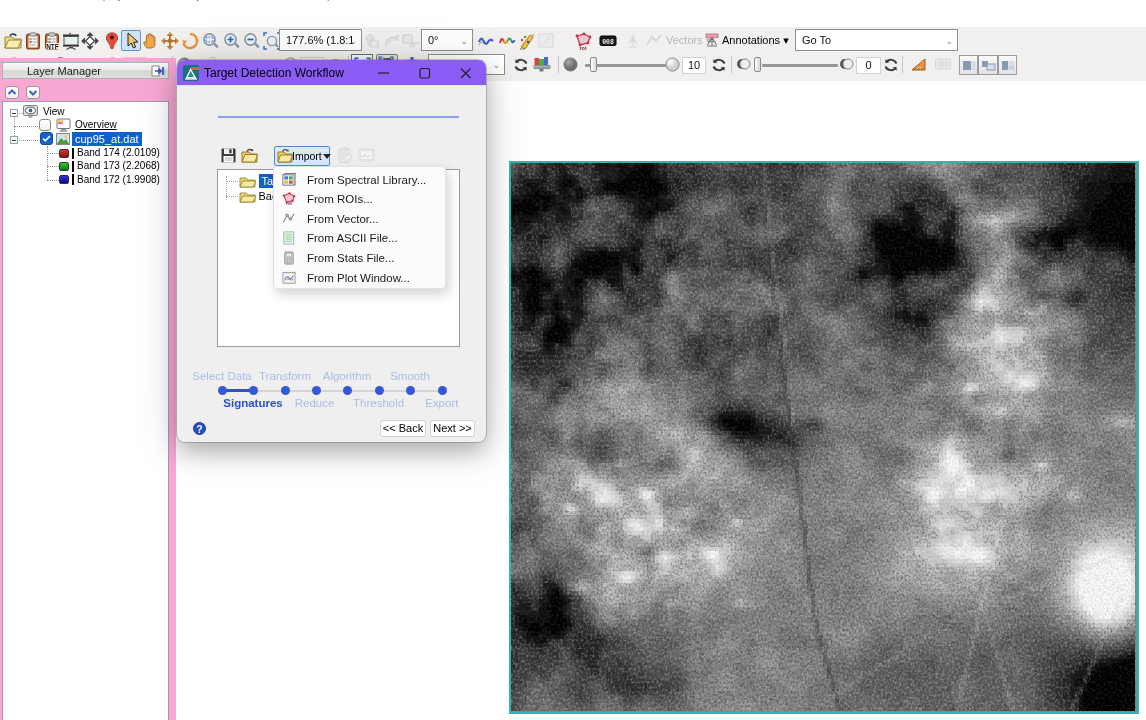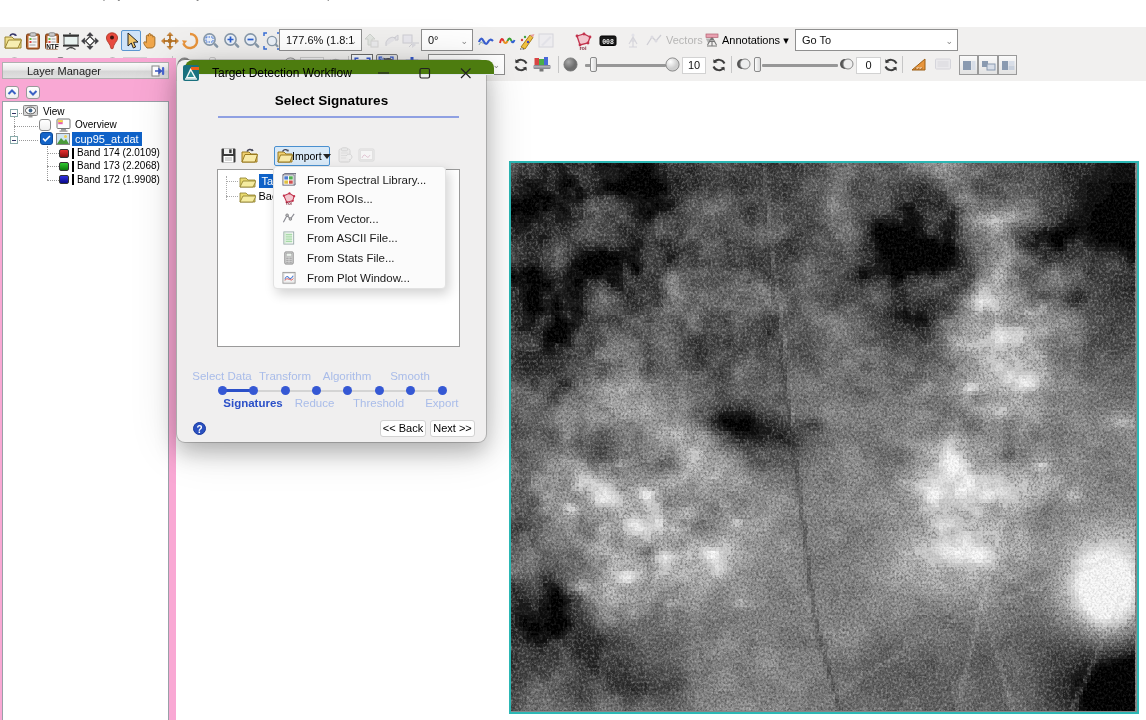--- a/index.html
+++ b/index.html
@@ -31,21 +31,21 @@
      border:1px solid #999; border-radius:3px; }
   #lmtree { position:absolute; left:2px; top:43px; width:167px; height:620px; background:#fff;
      border:1px solid #9aa0a8; }
   .trow { position:absolute; font-size:10px; color:#000; white-space:nowrap; }
   
   #imgview { left:509px; top:161px; width:630px; height:553px; border:2px solid #2cb7b4;
      overflow:hidden; background:#888; }
   
   #dlg { left:177px; top:60px; width:309px; height:382px; background:#f0efef;
      border-radius:8px; box-shadow:0 10px 22px rgba(0,0,0,.25), 0 4px 50px rgba(0,0,0,.14), 0 0 0 1px rgba(120,120,120,.35); }
-  #dlgtitle { position:absolute; left:8px; top:0; width:100%; height:15px; background:#4d7c0f;
+  #dlgtitle { position:absolute; left:0; top:0; width:100%; height:26px; background:#8b5cf6;
      border-radius:8px 8px 0 0; border-bottom:1px solid #e0e6ee; }
   #dlgtitle .t { position:absolute; left:27px; top:6px; font-size:12px; color:#000; }
   .capbtn { position:absolute; top:0; width:41px; height:26px; color:#1a1a1a;
      text-align:center; }
   #dlghead { position:absolute; left:0; top:33px; width:100%; text-align:center;
      font-size:13.5px; font-weight:bold; color:#000; }
   #dlgline { position:absolute; left:41px; top:56px; width:241px; height:2px; background:#8fa0e2; }
   .stepLbl { position:absolute; font-size:11.5px; color:#a9bce9; white-space:nowrap; }
   .stepLblB { position:absolute; font-size:11.5px; font-weight:bold; color:#2b50c8; white-space:nowrap; }
   .dot { position:absolute; width:9px; height:9px; border-radius:50%; background:#3558d4; }
@@ -464,21 +464,21 @@
         </svg>
         <div class="trow" style="left:40px;top:4px;">View</div>
         <div class="abs" style="left:36px;top:17px;width:12px;height:12px;background:linear-gradient(#fff,#eee);border:1.4px solid #888;border-radius:3px"></div>
         <svg class="ti" style="left:53px;top:16px;width:15px;height:14px" viewBox="0 0 15 14">
           <rect x="1" y="1" width="13" height="9.5" rx="1" fill="#fdfdfd" stroke="#777"></rect>
           <rect x="2.2" y="2.2" width="4.5" height="4" fill="#e860b0"></rect>
           <rect x="2.2" y="2.2" width="4.5" height="2" fill="#f0e040"></rect>
           <rect x="5" y="11" width="5" height="1.6" fill="#999"></rect>
           <rect x="3.5" y="12.6" width="8" height="1" fill="#777"></rect>
         </svg>
-        <div class="trow" style="left:72px;top:17px;">Overview</div>
+        <div class="trow" style="left:72px;top:17px;text-decoration:underline;">Overview</div>
         <div class="abs" style="left:37px;top:30px;width:13px;height:13px;background:#1464c8;border:1px solid #0a4a9a;border-radius:3px">
           <svg width="11" height="11" viewBox="0 0 11 11">
             <path d="M2 5.5l2.2 2.3L9 3" stroke="#fff" stroke-width="1.6" fill="none"></path>
           </svg>
         </div>
         <svg class="ti" style="left:53px;top:31px;width:14px;height:12px" viewBox="0 0 14 12">
           <rect x="0.5" y="0.5" width="13" height="11" fill="#cfe4f4" stroke="#888"></rect>
           <path d="M1 11 L5 5l3 3 2-2 3 5z" fill="#4a9a3a"></path>
           <circle cx="9.5" cy="3.5" r="1.5" fill="#f0d050"></circle>
         </svg>
@@ -564,21 +564,20 @@
   <div class="capbtn" style="right:41px;">
         <svg width="41" height="26">
           <rect x="16" y="8.5" width="9.5" height="9.5" rx="1.5" fill="none" stroke="#222" stroke-width="1.2"></rect>
         </svg>
       </div>
   <div class="capbtn" style="right:0;border-radius:0 8px 0 0;">
         <svg width="41" height="26">
           <path d="M16 8.5 L25.5 18 M25.5 8.5 L16 18" stroke="#222" stroke-width="1.2"></path>
         </svg>
       </div>
-  <div id="dlghead">Select Signatures</div>
   <div id="dlgline"></div>
 <svg class="ti" style="left:44px;top:88px;width:15px;height:15px" viewBox="0 0 15 15">
         <rect x="0.5" y="0.5" width="14" height="14" rx="1" fill="#3a3a3a"></rect>
         <rect x="3" y="0.5" width="9" height="5.5" fill="#eee"></rect>
         <rect x="8.2" y="1.3" width="2.4" height="3.8" fill="#3a3a3a"></rect>
         <rect x="2.5" y="8" width="10" height="6.5" fill="#fff"></rect>
         <path d="M4 10h7M4 12h7" stroke="#999" stroke-width="0.8"></path>
       </svg>
       <svg class="ti" style="left:64px;top:87px;width:17px;height:16px" viewBox="0 0 17 16">
         <path d="M1 5h7l2 2h6v8H1z" fill="#f0d070" stroke="#9a7a20"></path>

